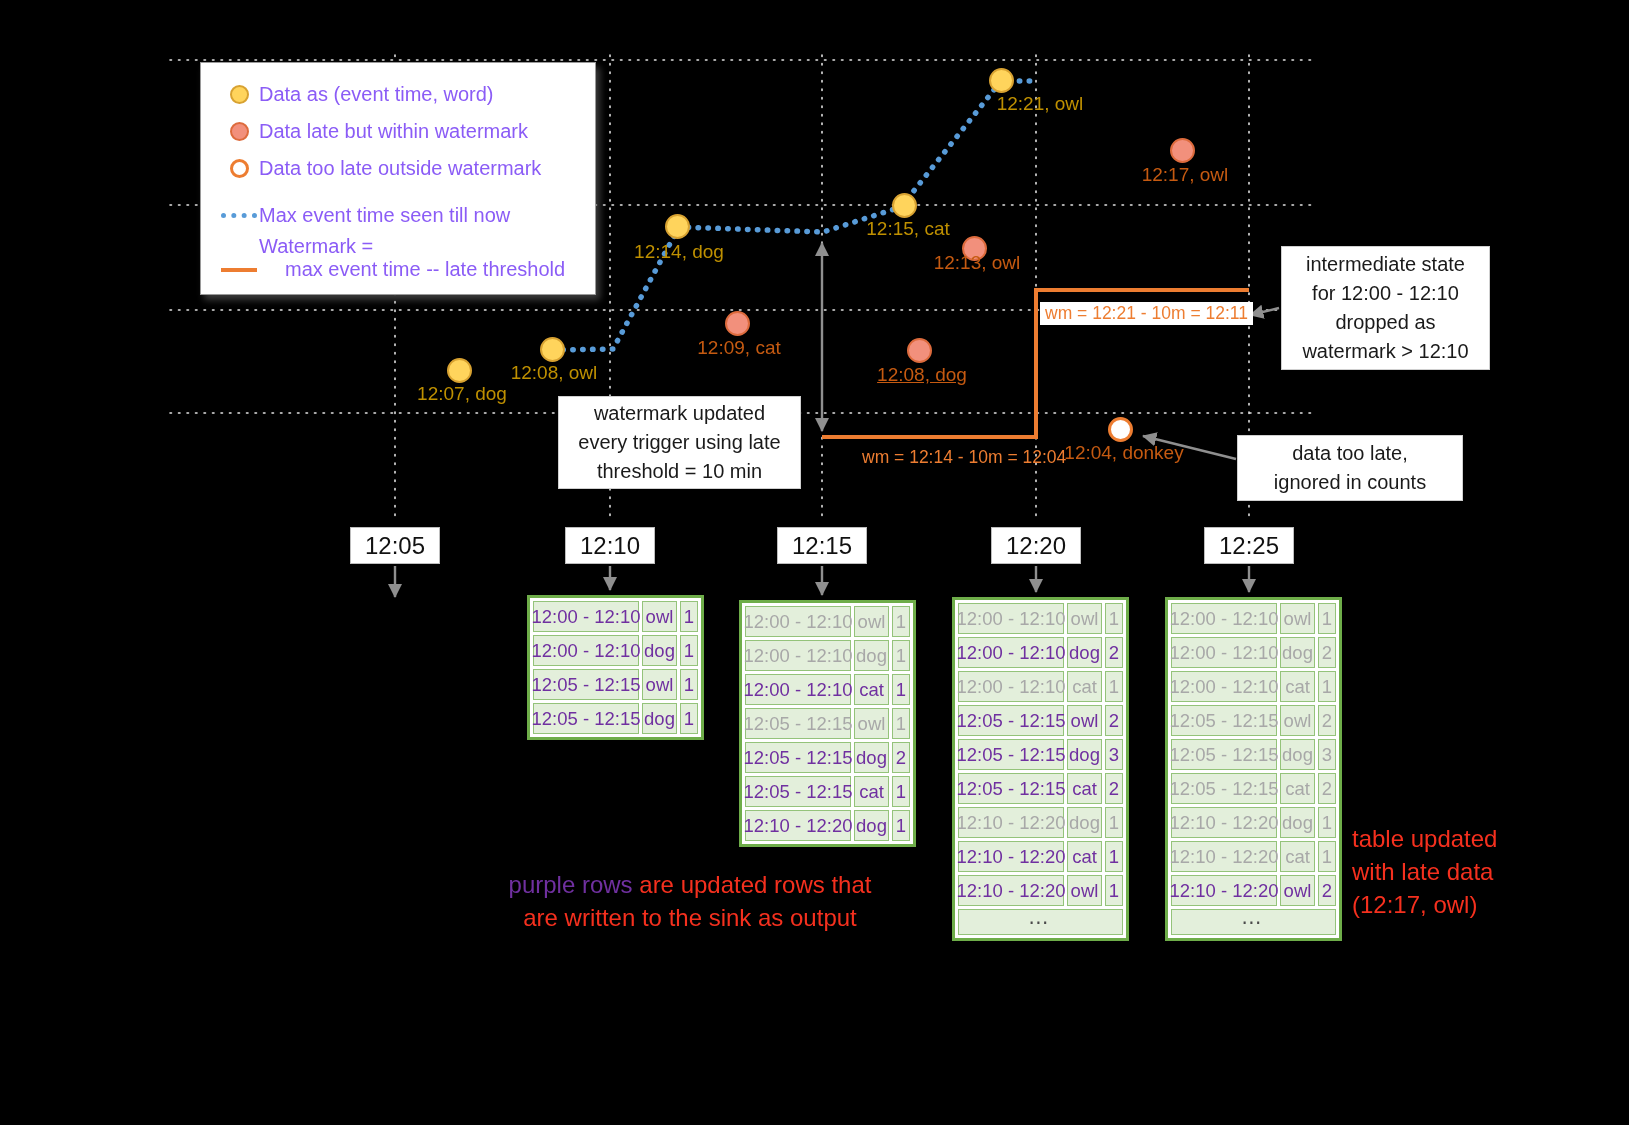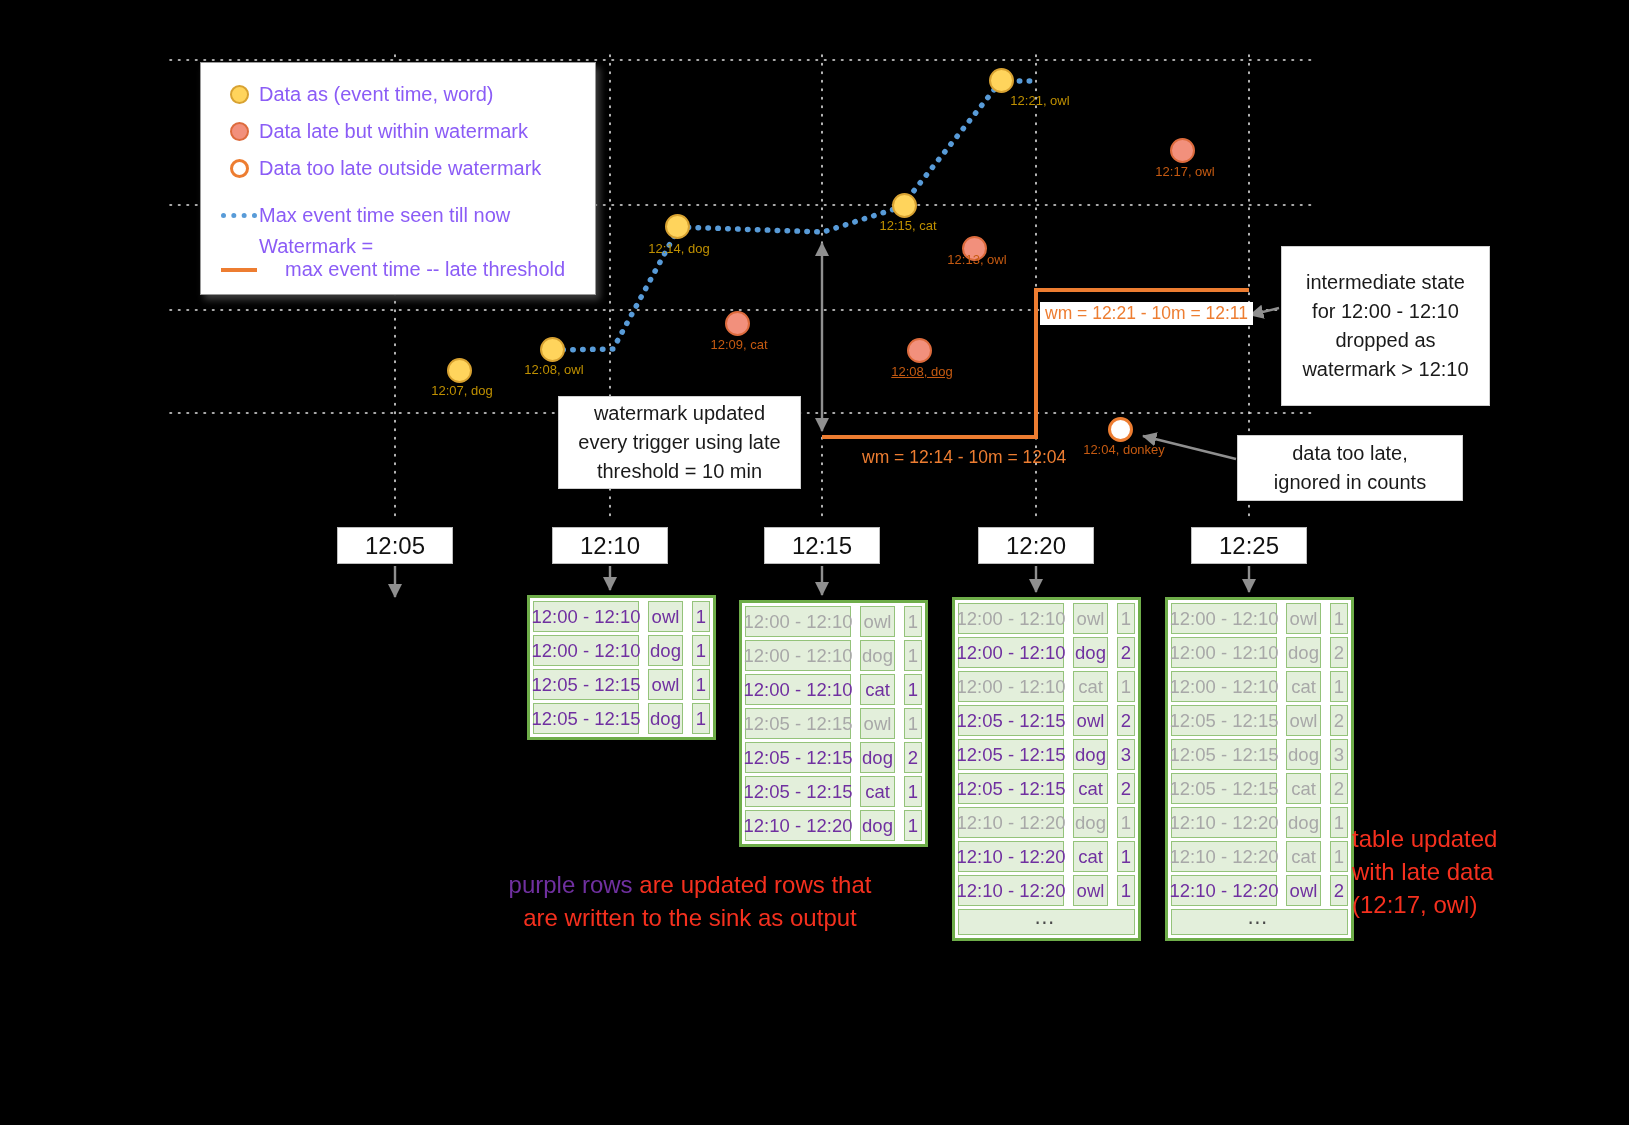--- a/index.html
+++ b/index.html
@@ -9,21 +9,21 @@
   svg.overlay{position:absolute;left:0;top:0;z-index:1}
   .grid{stroke:#e3e3e3;stroke-width:1.6;stroke-dasharray:1.5 7;stroke-linecap:round;fill:none}
   .blue{stroke:#589bd8;stroke-width:5.5;stroke-dasharray:0.4 9.5;stroke-linecap:round;fill:none}
   .wline{stroke:#ed7d31;stroke-width:4;fill:none}
   .ga{stroke:#8f8f8f;stroke-width:2.4;fill:none}
 
   .pt{position:absolute;width:25px;height:25px;border-radius:50%;z-index:4}
   .pt.on_time{background:#ffd45c;border:2.5px solid #d8a231}
   .pt.late{background:#f2907c;border:2.5px solid #dd6b3d}
   .pt.too_late{background:#fff;border:3px solid #ed7d31}
-  .ptlabel{position:absolute;transform:translateX(-50%);font-size:13px;white-space:nowrap;z-index:4}
+  .ptlabel{position:absolute;transform:translateX(-50%);font-size:19px;white-space:nowrap;z-index:4}
   .ptlabel.on_time{color:#bf9000}
   .ptlabel.late,.ptlabel.too_late{color:#c55a11}
 
   .wm{position:absolute;color:#ed7d31;font-size:17.5px;white-space:nowrap;z-index:3}
   .wm.boxed{background:#fff;padding:1px 5px;z-index:3}
 
   .legend{position:absolute;left:200px;top:62px;width:396px;height:233px;background:#fff;
           border:1px solid #9a9a9a;box-shadow:4px 5px 7px rgba(110,110,110,.55);
           z-index:6;padding-top:13px;color:#8b5cf6;font-size:20px}
   .lrow{display:flex;align-items:center;height:37px;padding-left:18px}
@@ -33,31 +33,31 @@
   .ldot{width:19px;height:19px;border-radius:50%}
   .ldot.on_time{background:#ffd45c;border:2.5px solid #d8a231}
   .ldot.late{background:#f2907c;border:2.5px solid #dd6b3d}
   .ldot.too_late{background:#fff;border:3px solid #ed7d31}
   .lline-blue{width:36px;border-top:5.5px dotted #589bd8}
   .lline-orange{width:36px;border-top:4px solid #ed7d31}
   .lrow.two{height:auto;align-items:flex-end;padding-top:3px}
   .lrow.two .lsym{margin-top:8px}
   .ltxt .indent{padding-left:26px}
 
-  .timebox{position:absolute;transform:translateX(-50%);width:116px;height:37px;background:#fff;
+  .timebox{position:absolute;transform:translateX(-50%);width:90px;height:37px;background:#fff;
            border:1px solid #bdbdbd;color:#111;font-size:24px;display:flex;align-items:center;
            justify-content:center;z-index:5}
 
   .callout{position:absolute;background:#fff;border:1px solid #cfcfcf;color:#1a1a1a;font-size:20px;
            line-height:1.45;display:flex;align-items:center;justify-content:center;text-align:center;
            white-space:pre-line;z-index:6}
 
   .rtable{position:absolute;background:#fff;border:3px solid #6ead49;padding:3px;display:flex;
           flex-direction:column;gap:3px;z-index:6}
-  .trow{display:flex;gap:9px}
+  .trow{display:flex;gap:3px}
   .tcell{background:#e3efdb;border:1px solid #94c37a;display:flex;align-items:center;
          justify-content:center;font-size:18.5px;height:31px;white-space:nowrap}
   .cwin{width:106px}.cword{width:35px}.ccount{width:18px}
   .trow.upd .tcell{color:#7030a0}
   .trow.old .tcell{color:#a8a8a8}
   .trow.ell{background:#e3efdb;border:1px solid #94c37a;height:26px;color:#4a4a4a;display:flex;
             align-items:center;justify-content:center;font-size:20px;letter-spacing:4px}
 
   .note{position:absolute;font-size:24px;line-height:1.38;color:#f5301e;white-space:pre-line;z-index:6}
   .note i{font-style:italic}
@@ -161,21 +161,21 @@
       <div class="ltxt">
         <div>Watermark =</div>
         <div class="indent">max event time -- late threshold</div>
       </div>
     </div>
   </div>
 
   <div class="callout" style="left:558px;top:396px;width:243px;height:93px">watermark updated
 every trigger using late
 threshold = 10 min</div>
-  <div class="callout" style="left:1281px;top:246px;width:209px;height:160px">intermediate state
+  <div class="callout" style="left:1281px;top:246px;width:209px;height:124px">intermediate state
 for 12:00 - 12:10
 dropped as
 watermark &gt; 12:10</div>
   <div class="callout" style="left:1237px;top:435px;width:226px;height:66px">data too late,
 ignored in counts</div>
 
   <div class="timebox" style="left:395px;top:527px">12:05</div>
   <div class="timebox" style="left:610px;top:527px">12:10</div>
   <div class="timebox" style="left:822px;top:527px">12:15</div>
   <div class="timebox" style="left:1036px;top:527px">12:20</div>

